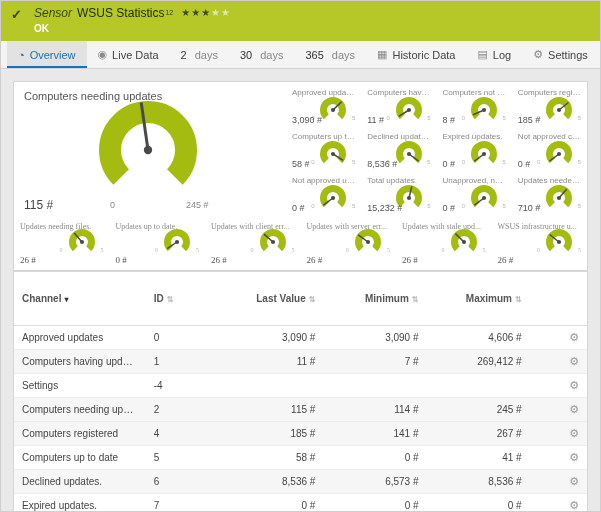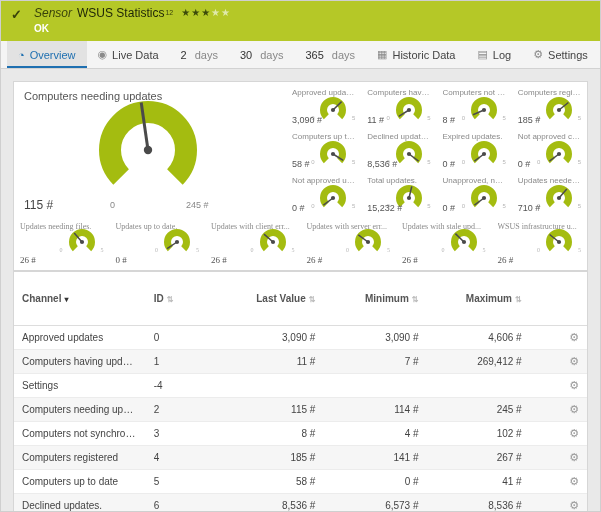--- a/index.html
+++ b/index.html
@@ -341,28 +341,20 @@
               <td class="r"><span class="wrench">⚙</span></td>
             </tr>
             <tr class="even">
               <td>Computers needing updat...</td>
               <td>2</td>
               <td class="r">115 #</td>
               <td class="r">114 #</td>
               <td class="r">245 #</td>
               <td class="r"><span class="wrench">⚙</span></td>
             </tr>
-            <tr class="">
-              <td>Computers not synchroniz...</td>
-              <td>3</td>
-              <td class="r">8 #</td>
-              <td class="r">4 #</td>
-              <td class="r">102 #</td>
-              <td class="r"><span class="wrench">⚙</span></td>
-            </tr>
             <tr class="even">
               <td>Computers registered</td>
               <td>4</td>
               <td class="r">185 #</td>
               <td class="r">141 #</td>
               <td class="r">267 #</td>
               <td class="r"><span class="wrench">⚙</span></td>
             </tr>
             <tr class="">
               <td>Computers up to date</td>

